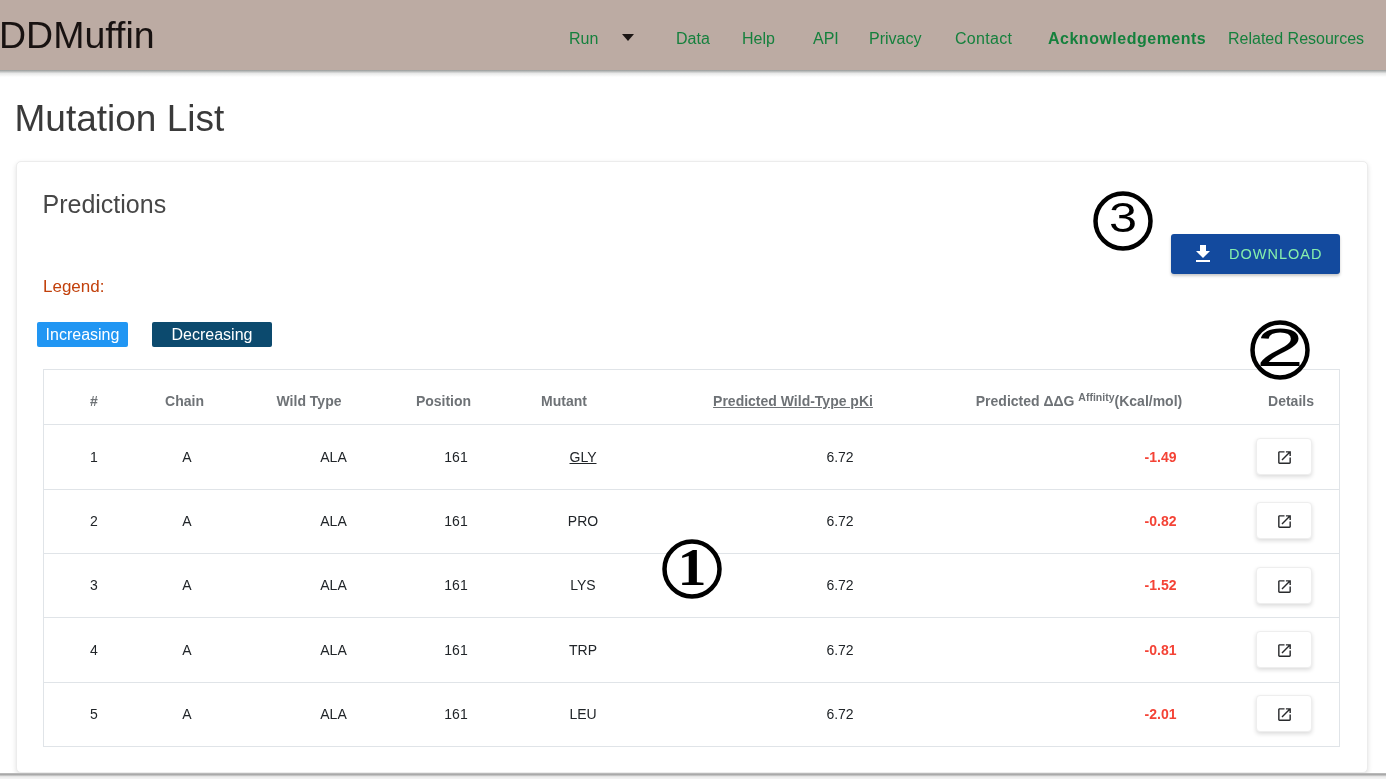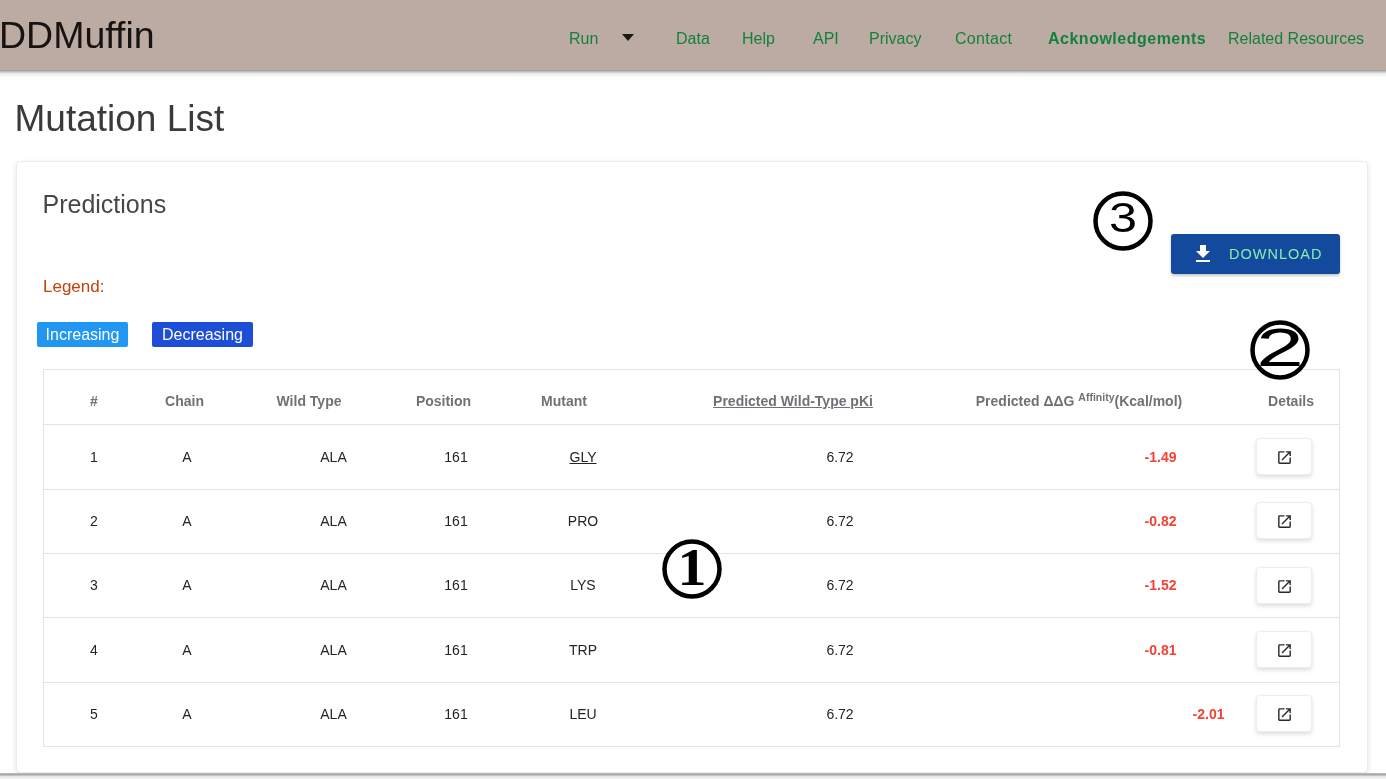--- a/index.html
+++ b/index.html
@@ -26,21 +26,21 @@
   .dlbtn { position:absolute; left:1171px; top:234px; width:169px; height:40px; background:#134a9e;
     border-radius:3px; box-shadow:0 2px 3px rgba(0,0,0,.22); }
   .dlbtn svg { position:absolute; left:20px; top:7.7px; }
   .dlbtn span { position:absolute; left:58px; top:13px; font-size:14.5px; line-height:14.5px;
     letter-spacing:1px; color:#86efac; }
 
   .legend { position:absolute; left:43px; top:278px; font-size:17px; line-height:17px; color:#c2410c; }
   .badge { position:absolute; top:322px; height:25px; font-size:16px; line-height:25px; color:#fff;
     text-align:center; border-radius:2px; }
   .b1 { left:37px; width:91px; background:#2196f3; }
-  .b2 { left:152px; width:101px; background:#1d4ed8; }
+  .b2 { left:152px; width:120px; background:#0c4a6e; }
 
   
   .hline { position:absolute; left:43px; width:1297px; height:1px; background:#e0e4e8; }
   .vline { position:absolute; top:369px; width:1px; height:377px; background:#e0e4e8; }
   .th { position:absolute; transform:translateX(-50%); top:394px; font-size:14px; line-height:14px;
     font-weight:bold; color:#6e7276; white-space:nowrap; }
   .td { position:absolute; transform:translateX(-50%); font-size:14px; line-height:14px;
     color:#212529; white-space:nowrap; }
   .red { color:#f44336; font-weight:bold; }
   .detbtn { position:absolute; left:1255.6px; width:56px; height:37px; background:#fff;
@@ -135,21 +135,21 @@
   <div class="td" style="left:583px; top:642.8px;">TRP</div>
   <div class="td" style="left:840px; top:642.8px;">6.72</div>
   <div class="td red" style="left:1160.5px; top:642.8px;">-0.81</div>
 
   <div class="td" style="left:94px; top:707.2px;">5</div>
   <div class="td" style="left:187px; top:707.2px;">A</div>
   <div class="td" style="left:333.5px; top:707.2px;">ALA</div>
   <div class="td" style="left:456px; top:707.2px;">161</div>
   <div class="td" style="left:583px; top:707.2px;">LEU</div>
   <div class="td" style="left:840px; top:707.2px;">6.72</div>
-  <div class="td red" style="left:1160.5px; top:707.2px;margin-left:48px;">-2.01</div>
+  <div class="td red" style="left:1160.5px; top:707.2px;">-2.01</div>
 
   <div class="detbtn" style="top:437.8px;">
     <svg width="17" height="17" viewBox="0 0 24 24">
       <path fill="#282a2c" d="M19 19H5V5h7V3H5c-1.11 0-2 .9-2 2v14c0 1.1.89 2 2 2h14c1.1 0 2-.9 2-2v-7h-2v7zM14 3v2h3.59l-9.83 9.83 1.41 1.41L19 6.41V10h2V3h-7z"></path>
     </svg>
   </div>
   <div class="detbtn" style="top:502.2px;">
     <svg width="17" height="17" viewBox="0 0 24 24">
       <path fill="#282a2c" d="M19 19H5V5h7V3H5c-1.11 0-2 .9-2 2v14c0 1.1.89 2 2 2h14c1.1 0 2-.9 2-2v-7h-2v7zM14 3v2h3.59l-9.83 9.83 1.41 1.41L19 6.41V10h2V3h-7z"></path>
     </svg>

